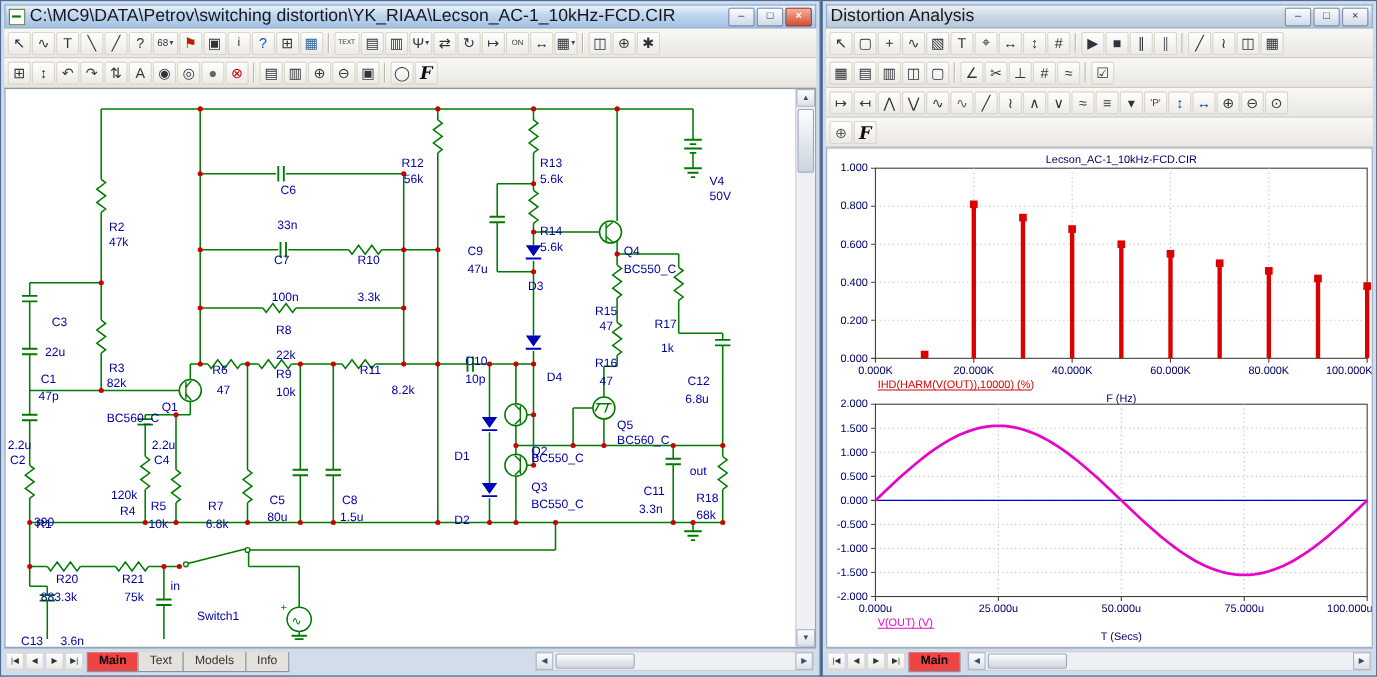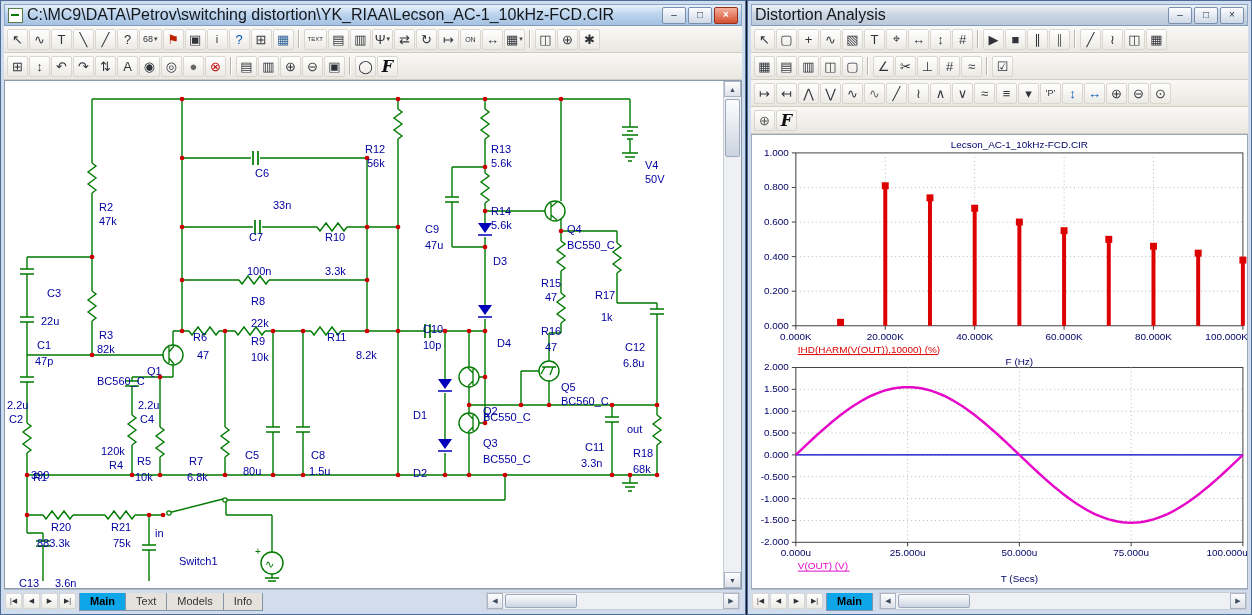--- a/index.html
+++ b/index.html
@@ -32,21 +32,21 @@
   .sbtn{flex:0 0 16px;height:16px;background:linear-gradient(#fdfdfe,#dde1e8);border:1px solid #aab4c4;font-size:7px;color:#3c4c60;display:flex;align-items:center;justify-content:center;box-sizing:border-box;}
   .strack{flex:1;position:relative;}
   .sthumb{position:absolute;background:linear-gradient(#fdfdfe,#ccd4e0);border:1px solid #9aa8bc;border-radius:2px;}
   .vscroll .sthumb{left:1px;right:1px;top:2px;height:56px;}
   .hscroll .sthumb{top:1px;bottom:1px;left:2px;width:70px;}
   .bottombar{height:21px;flex:0 0 21px;display:flex;align-items:center;gap:1px;background:#d2dcea;border-top:1px solid #aebccc;padding:0 1px;}
   .tabnav{display:flex;gap:1px;}
   .tabnav .tbtn{min-width:17px;height:16px;font-size:7px;}
   .tabs{display:flex;align-items:flex-end;height:20px;margin-left:2px;}
   .tab{font-size:11px;padding:2px 10px 3px;background:#e4e2da;border:1px solid #8494a8;border-top:none;color:#333;margin-right:-1px;}
-  .tab.active{background:#0ea5e9;font-weight:bold;color:#000;}
+  .tab.active{background:#ef4444;font-weight:bold;color:#000;}
   .rw-charts{flex:1;position:relative;background:#ffffff;border:1px solid #9aa8bc;overflow:hidden;}
   .rw-charts svg{position:absolute;left:0;top:4px;}
   #left-window .bottombar .hscroll{width:252px;margin-left:auto;margin-right:1px;}
   #right-window .bottombar .hscroll{flex:1;margin-left:6px;}
 </style>
 </head>
 <body>
 
 <div id="left-window" class="window">
   <div class="titlebar">
@@ -227,34 +227,34 @@
         <path stroke="#cc0000" stroke-width="4.6" stroke-linecap="round" d="M177 18h.1M393 18h.1M480 18h.1M556 18h.1M87 176h.1M177 77h.1M362 77h.1M177 146h.1M362 146h.1M393 146h.1M177 199h.1M362 199h.1M177 250h.1M220 250h.1M268 250h.1M298 250h.1M362 250h.1M393 250h.1M440 250h.1M464 250h.1M480 250h.1M480 86h.1M480 130h.1M480 166h.1M480 296h.1M480 342h.1M556 150h.1M87 274h.1M155 296h.1M464 324h.1M516 324h.1M544 324h.1M607 324h.1M652 324h.1M22 394h.1M127 394h.1M155 394h.1M220 394h.1M268 394h.1M298 394h.1M393 394h.1M440 394h.1M464 394h.1M500 394h.1M607 394h.1M625 394h.1M652 394h.1M22 434h.1M144 434h.1M158 434h.1"></path>
       </svg>
       <div id="schematic-labels">
           <div class="slabel" style="left: 360px; top: 30px;">R12</div>
           <div class="slabel" style="left: 362px; top: 44px;">56k</div>
           <div class="slabel" style="left: 486px; top: 30px;">R13</div>
           <div class="slabel" style="left: 486px; top: 44px;">5.6k</div>
           <div class="slabel" style="left: 640px; top: 46px;">V4</div>
           <div class="slabel" style="left: 640px; top: 60px;">50V</div>
           <div class="slabel" style="left: 250px; top: 54px;">C6</div>
-          <div class="slabel" style="left: 268px; top: 86px;">33n</div>
+          <div class="slabel" style="left: 247px; top: 86px;">33n</div>
           <div class="slabel" style="left: 486px; top: 92px;">R14</div>
           <div class="slabel" style="left: 486px; top: 106px;">5.6k</div>
           <div class="slabel" style="left: 94px; top: 88px;">R2</div>
           <div class="slabel" style="left: 94px; top: 102px;">47k</div>
           <div class="slabel" style="left: 244px; top: 118px;">C7</div>
           <div class="slabel" style="left: 242px; top: 152px;">100n</div>
           <div class="slabel" style="left: 320px; top: 118px;">R10</div>
           <div class="slabel" style="left: 320px; top: 152px;">3.3k</div>
           <div class="slabel" style="left: 420px; top: 110px;">C9</div>
           <div class="slabel" style="left: 420px; top: 126px;">47u</div>
           <div class="slabel" style="left: 562px; top: 110px;">Q4</div>
           <div class="slabel" style="left: 562px; top: 126px;">BC550_C</div>
-          <div class="slabel" style="left: 488px; top: 142px;">D3</div>
+          <div class="slabel" style="left: 475px; top: 142px;">D3</div>
           <div class="slabel" style="left: 536px; top: 164px;">R15</div>
           <div class="slabel" style="left: 540px; top: 178px;">47</div>
           <div class="slabel" style="left: 590px; top: 176px;">R17</div>
           <div class="slabel" style="left: 596px; top: 198px;">1k</div>
           <div class="slabel" style="left: 42px; top: 174px;">C3</div>
           <div class="slabel" style="left: 36px; top: 202px;">22u</div>
           <div class="slabel" style="left: 94px; top: 216px;">R3</div>
           <div class="slabel" style="left: 92px; top: 230px;">82k</div>
           <div class="slabel" style="left: 246px; top: 182px;">R8</div>
           <div class="slabel" style="left: 246px; top: 204px;">22k</div>

